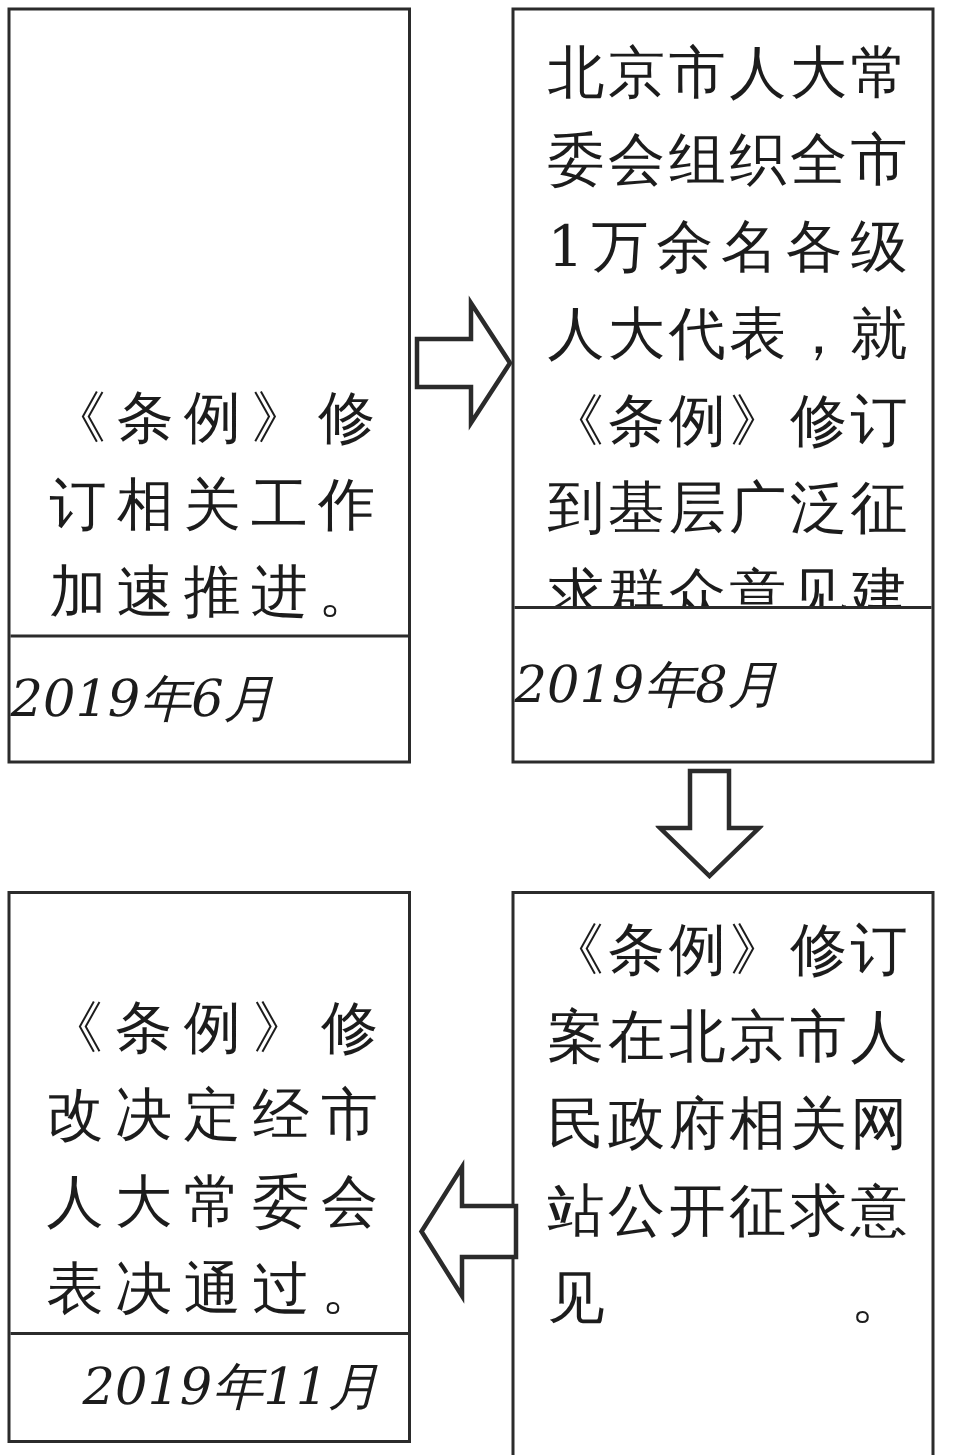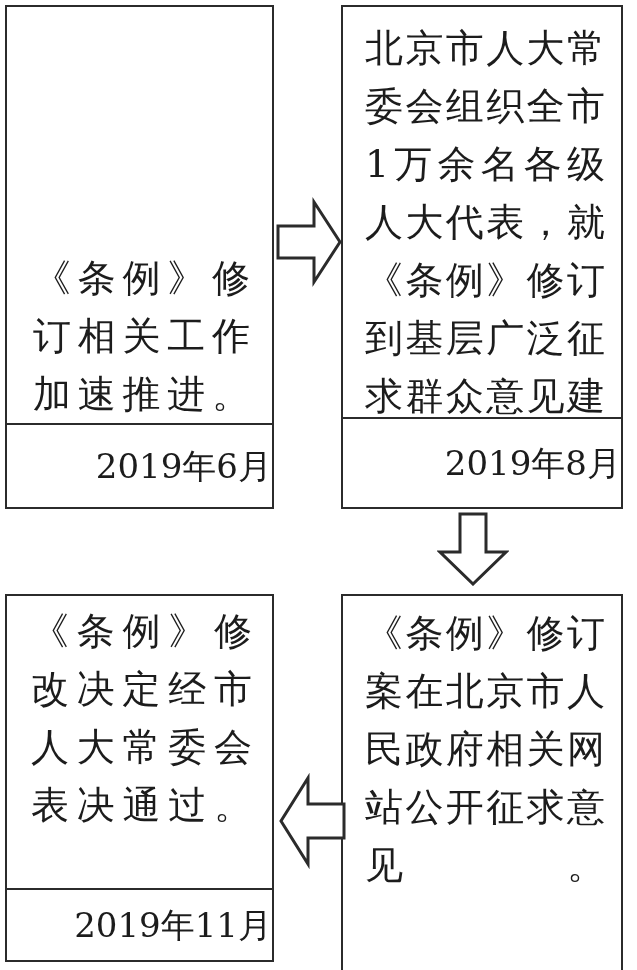--- a/index.html
+++ b/index.html
@@ -49,47 +49,48 @@
     letter-spacing: 0;
     color: #1c1c1c;
     margin: 0;
     box-sizing: border-box;
   }
   .node-date {
     flex: 0 0 auto;
     border-top: 2px solid #2b2b2b;
     display: flex;
     align-items: center;
-    justify-content: flex-end;
+    justify-content: flex-start;
     box-sizing: border-box;
+    font-style: italic;
   }
   .node-date span {
     font-family: "DejaVu Serif", "Liberation Serif", serif;
     font-size: 34px;
     line-height: 1;
     color: #1c1c1c;
     white-space: nowrap;
   }
 
   
   #node-n1 { left: 5px;   top: 5px;   width: 269px; height: 504px; }
   #node-n1 .node-body { padding: 0 22px 0 26px; justify-content: flex-end; }
   #node-n1 .node-text { padding-top: 6px; }
   #node-n1 .node-date { height: 84px; }
 
   #node-n2 { left: 341px; top: 5px;   width: 282px; height: 504px; }
   #node-n2 .node-body { padding: 12px 16px 0 22px; justify-content: flex-start; }
-  #node-n2 .node-date { height: 90px; }
+  #node-n2 .node-date { height: 103px; }
 
   #node-n3 { left: 341px; top: 594px; width: 282px; height: 436px; }
   #node-n3 .node-body { padding: 8px 16px 0 22px; justify-content: flex-start; }
   #node-n3 .node-date { height: 72px; }
 
   #node-n4 { left: 5px;   top: 594px; width: 269px; height: 368px; }
-  #node-n4 .node-body { padding: 6px 20px 0 24px; justify-content: flex-start; }
+  #node-n4 .node-body { padding: 6px 20px 0 24px; justify-content: flex-end; }
   #node-n4 .node-date { height: 72px; padding-left: 48px; }
 
   
   .arrow {
     position: absolute;
   }
   .arrow svg { display: block; }
   #arrow-a1 { left: 276px; top: 196px; width: 66px; height: 92px; }
   #arrow-a2 { left: 437px; top: 512px; width: 72px; height: 74px; }
   #arrow-a3 { left: 278px; top: 772px; width: 68px; height: 98px; }

